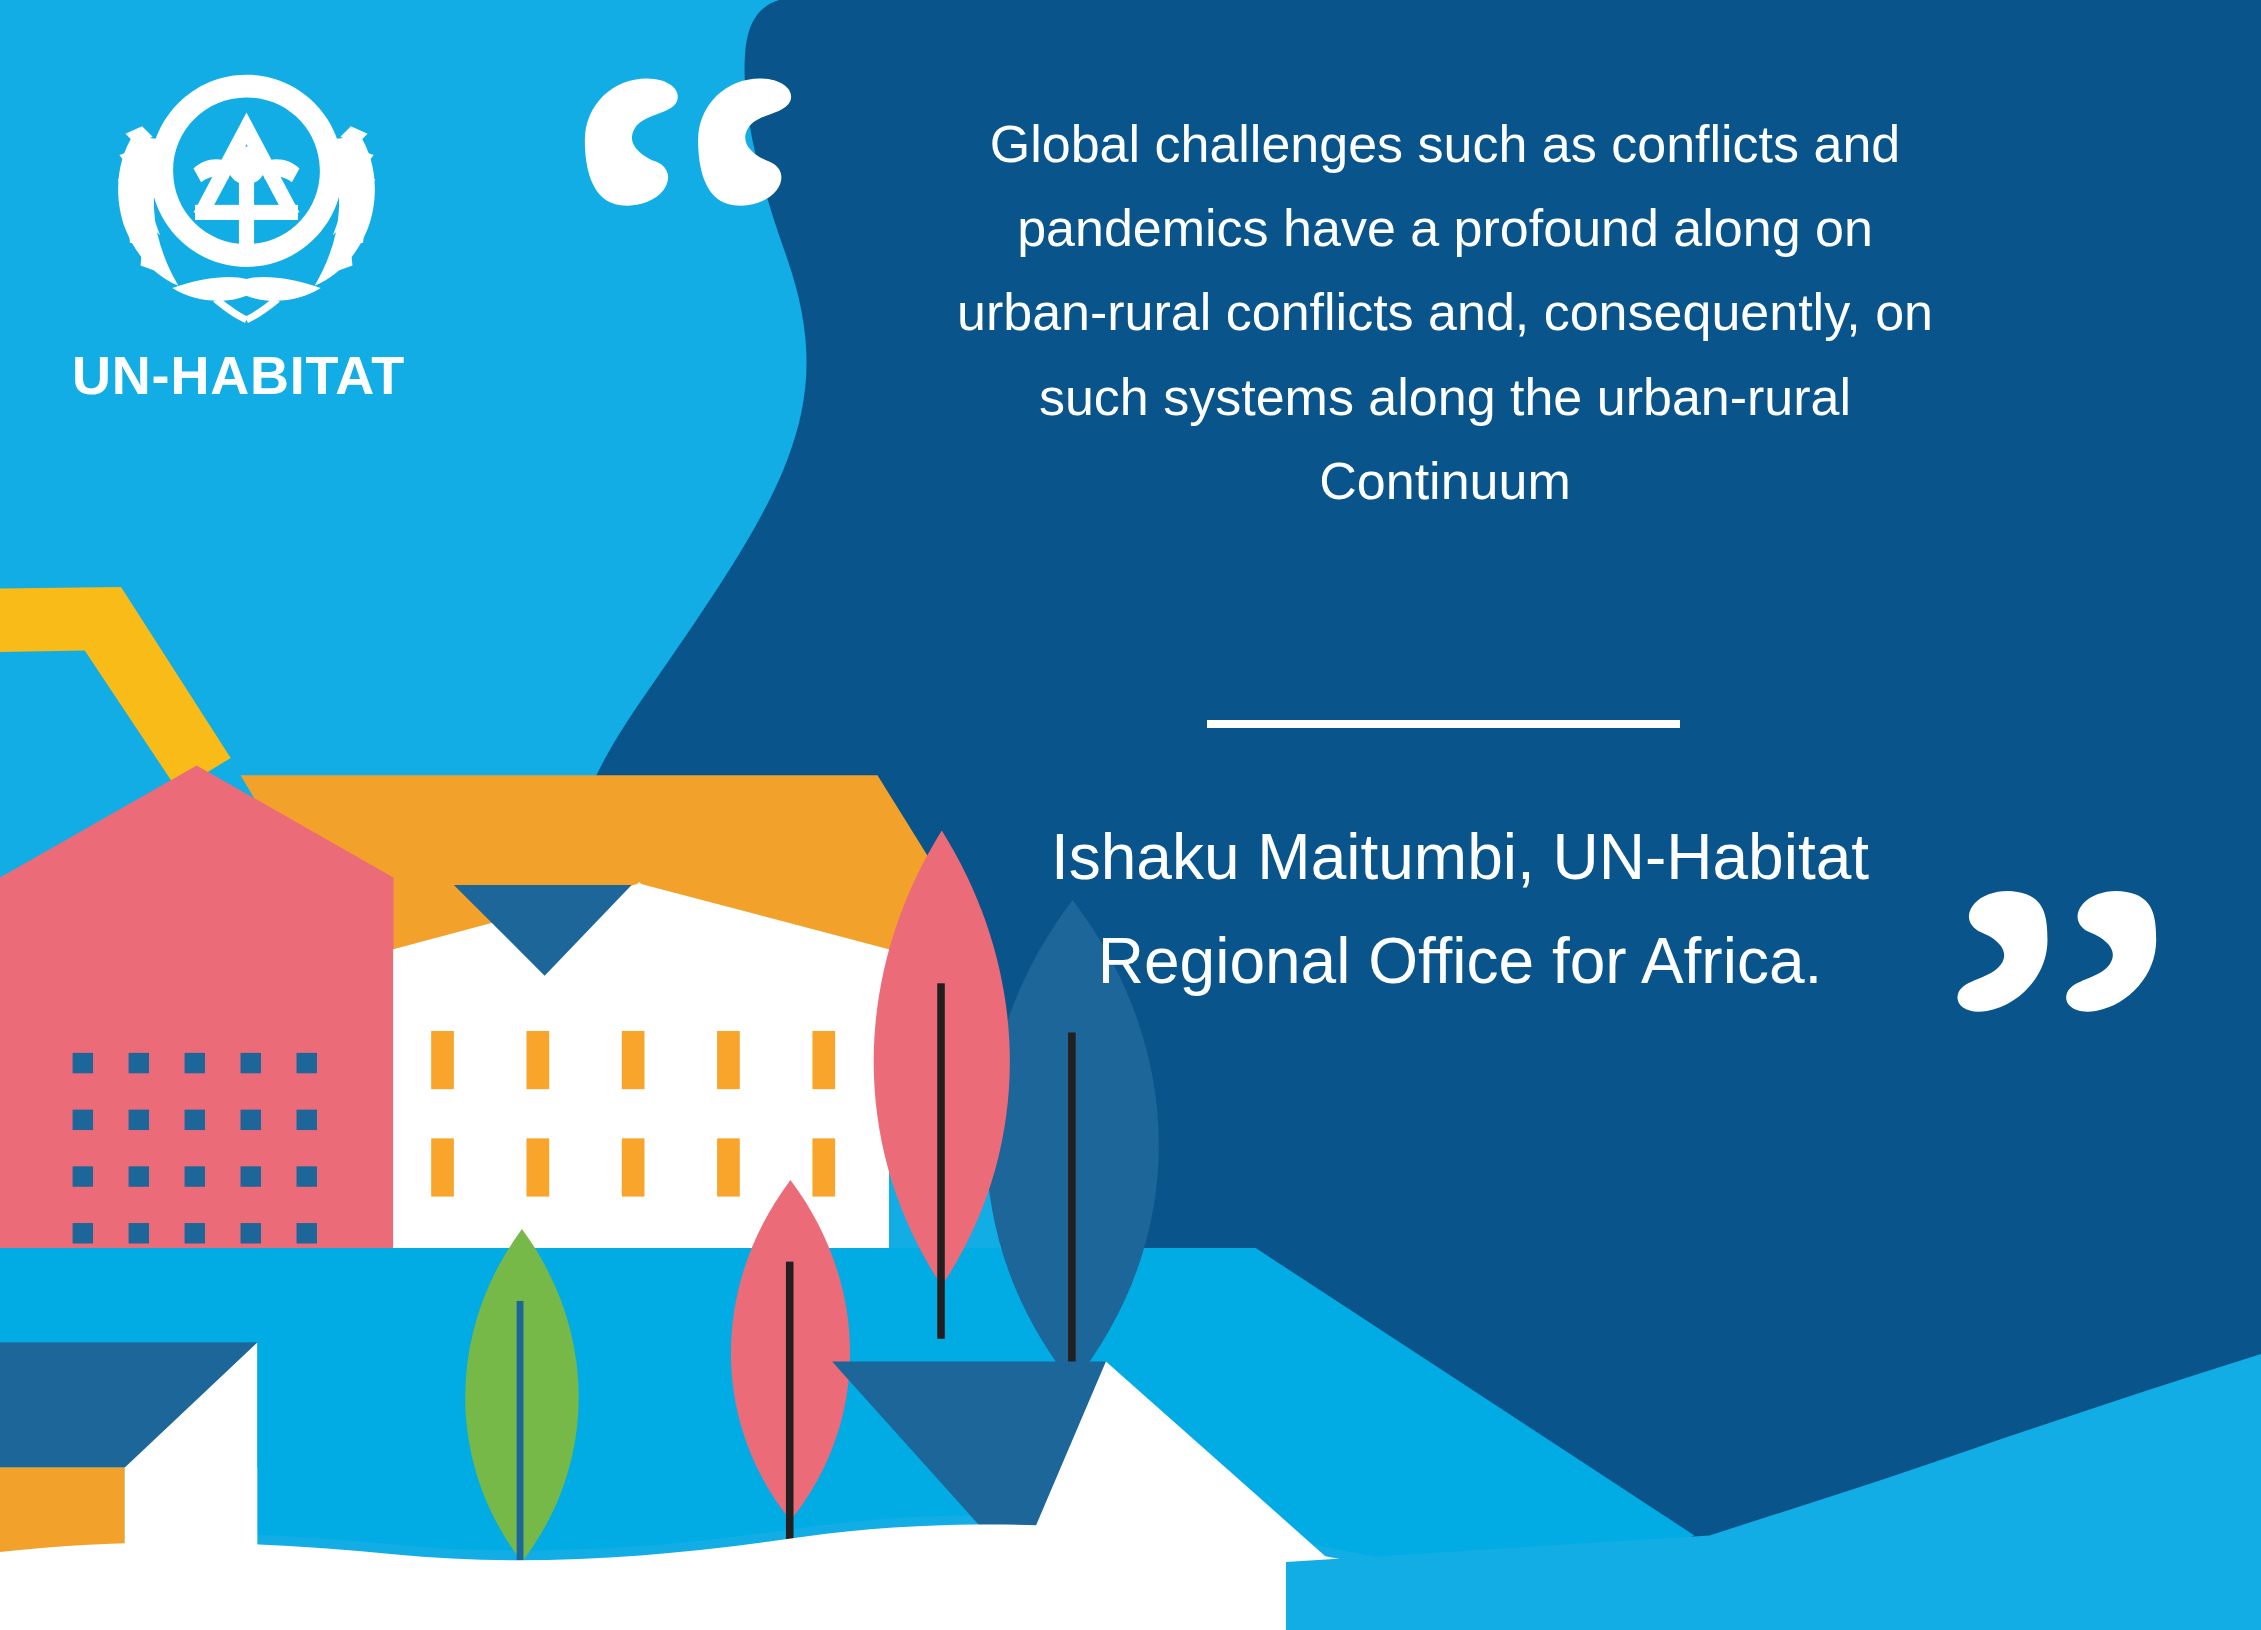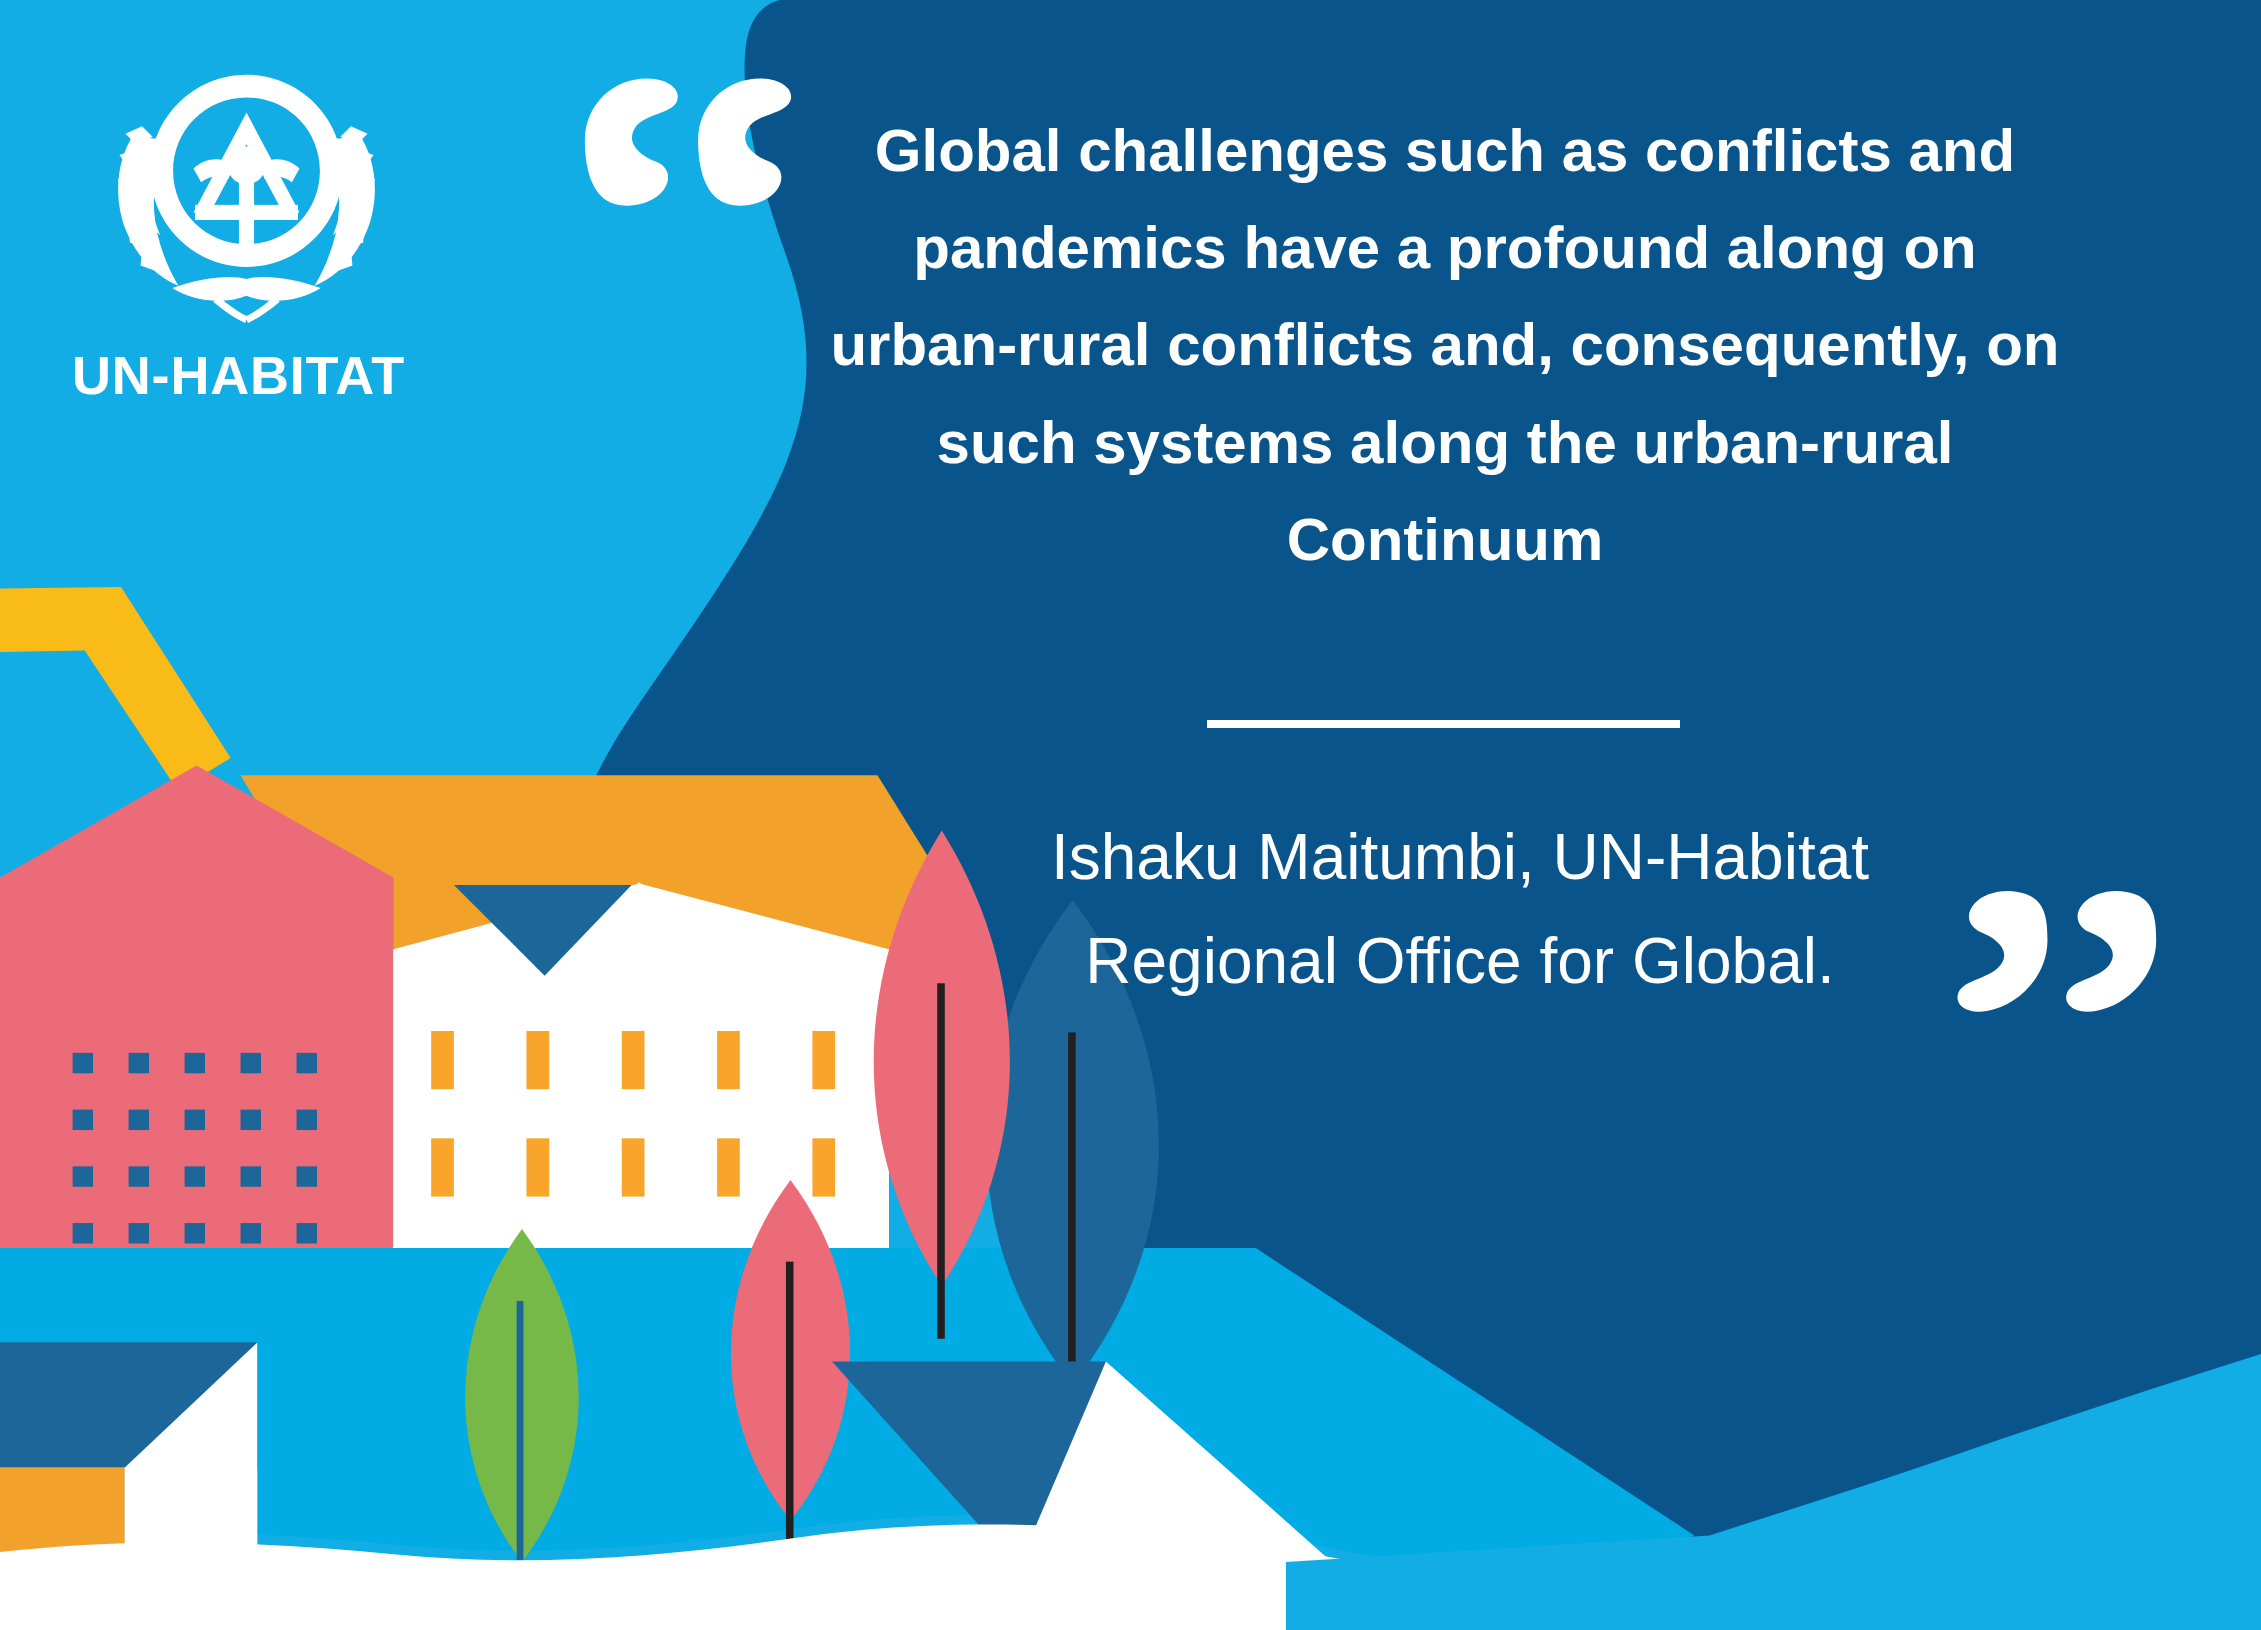--- a/index.html
+++ b/index.html
@@ -52,23 +52,23 @@
     white-space: nowrap;
   }
   
   #quote-text {
     position: absolute;
     left: 802px;
     top: 102px;
     width: 1286px;
     text-align: center;
     color: #ffffff;
-    font-size: 60px;
+    font-size: 52px;
     line-height: 1.62;
-    font-weight: 700;
+    font-weight: 400;
   }
   #quote-divider {
     position: absolute;
     left: 1207px;
     top: 720px;
     width: 473px;
     height: 8.3px;
     background: #ffffff;
   }
   #attribution {
@@ -268,21 +268,21 @@
     <div>pandemics have a profound along on</div>
     <div>urban-rural conflicts and, consequently, on</div>
     <div>such systems along the urban-rural</div>
     <div>Continuum</div>
   </div>
 
   <div id="quote-divider"></div>
 
   <div id="attribution">
     <div>Ishaku Maitumbi, UN-Habitat</div>
-    <div>Regional Office for Global.</div>
+    <div>Regional Office for Africa.</div>
   </div>
 
   <svg class="qmark" style="left:1937px; top:878px; width:227px; height:151px;" viewBox="0 0 300 200">
     <path d="M 130,62 C 130,108 94,148 50,156 C 22,161 6,147 12,132
              C 20,114 54,114 68,95 C 82,76 62,60 42,52
              C 26,45 20,29 33,14 C 47,-2 79,-8 103,2
              C 125,11 130,30 130,62 Z" fill="#FFFFFF" transform="translate(16,20)"></path>
     <path d="M 130,62 C 130,108 94,148 50,156 C 22,161 6,147 12,132
              C 20,114 54,114 68,95 C 82,76 62,60 42,52
              C 26,45 20,29 33,14 C 47,-2 79,-8 103,2

